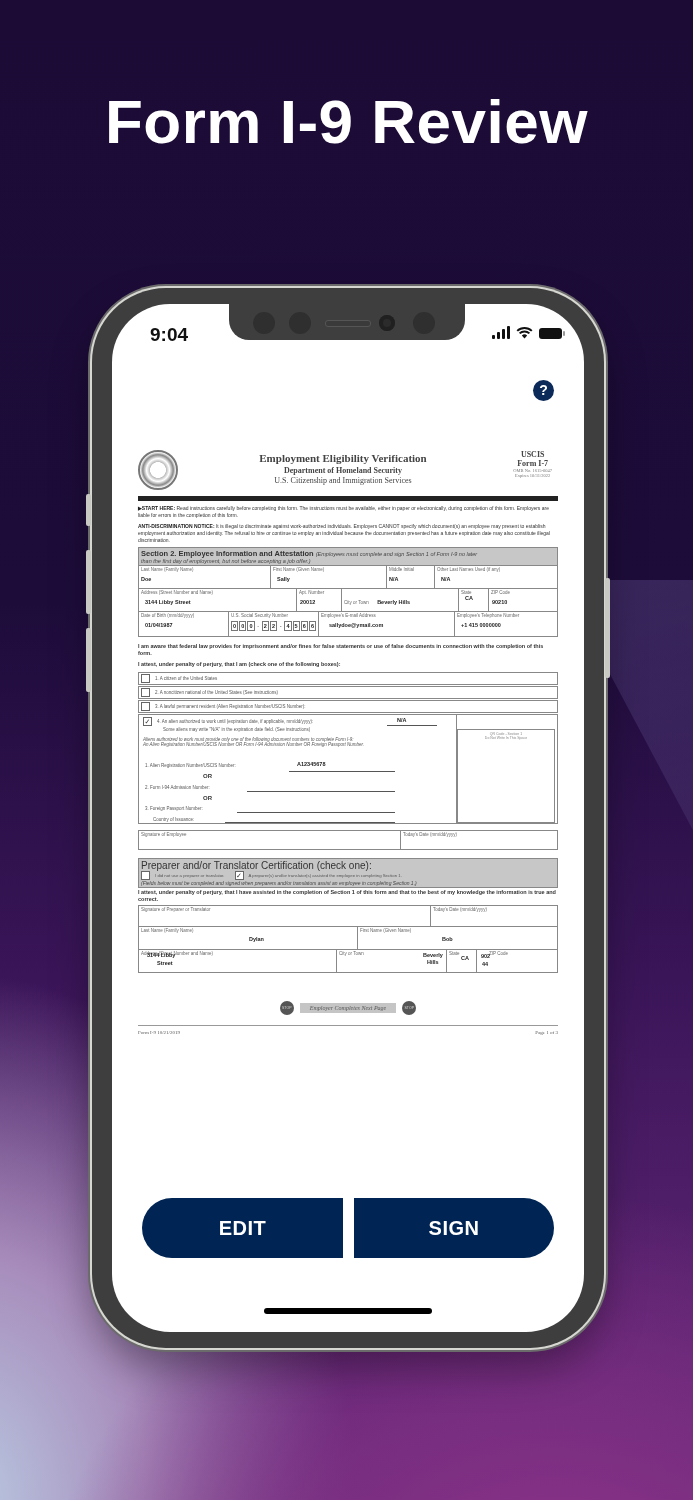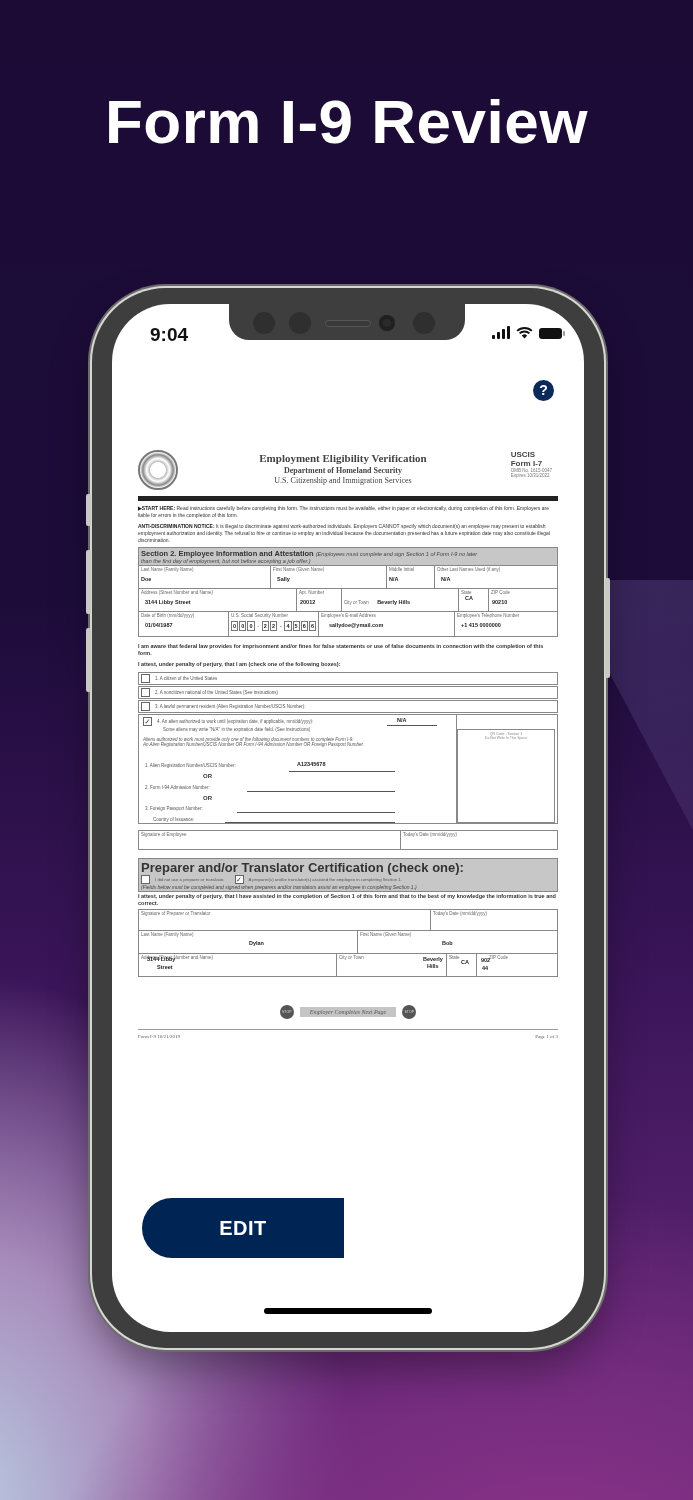--- a/index.html
+++ b/index.html
@@ -52,21 +52,21 @@
   }
   
   .doc { position:absolute; left:26px; top:140px; width:420px; font-family:"Liberation Sans", sans-serif; color:#222; }
   .doc-head { position:relative; height:50px; }
   .seal { position:absolute; left:0; top:6px; width:36px; height:36px; border-radius:50%; border:2px solid #777;
     background:radial-gradient(circle, #fff 30%, #bbb 32%, #fff 45%, #888 60%, #fff 70%); }
   .head-center { position:absolute; left:110px; width:190px; top:8px; text-align:center; font-family:"Liberation Serif", serif; color:#444; }
   .head-center .l1 { font-size:11px; font-weight:bold; }
   .head-center .l2 { font-size:8px; font-weight:bold; margin-top:2px; }
   .head-center .l3 { font-size:8px; margin-top:1px; }
-  .head-right { position:absolute; right:6px; top:6px; text-align:left; font-family:Liberation Sans, sans-serif; color:#444; }
+  .head-right { position:absolute; right:6px; top:6px; text-align:center; font-family:Liberation Serif, serif; color:#444; }
   .head-right .r1 { font-size:8px; font-weight:bold; }
   .head-right .r2 { font-size:8px; font-weight:bold; }
   .head-right .r3, .head-right .r4 { font-size:4.5px; color:#777; }
   .thick-rule { height:5px; background:#222; margin-top:2px; }
   .notice { font-size:5px; line-height:7px; margin-top:4px; color:#333; }
   .notice b { color:#222; }
   .sec-bar { background:#c7c7c7; border:1px solid #888; padding:1px 2px; margin-top:3px; }
   .sec-bar .t1 { font-size:7.5px; font-weight:bold; color:#333; }
   .sec-bar .t1 i { font-weight:normal; font-size:5.5px; color:#444; }
   .sec-bar .t2 { font-size:5.5px; font-style:italic; color:#444; }
@@ -82,21 +82,21 @@
   .cb-row { border:1px solid #888; height:11px; display:flex; align-items:center; font-size:4.5px; color:#555; margin-top:1px; }
   .cb { width:7px; height:7px; border:1px solid #666; margin:0 5px 0 2px; font-size:7px; line-height:7px; text-align:center; color:#333; background:#fff; flex:none; }
   .alien { display:flex; border:1px solid #888; border-top:none; height:108px; }
   .alien-left { flex:1; padding:2px 4px; border-right:1px solid #888; position:relative; font-size:4.5px; color:#555; }
   .alien-right { width:100px; position:relative; }
   .qr { position:absolute; left:0; right:2px; top:14px; bottom:0; border:1px solid #888; text-align:center; font-size:3.5px; color:#888; padding-top:2px; }
   .ln { position:absolute; height:1px; background:#555; }
   .or { font-size:6px; font-weight:bold; color:#333; position:absolute; }
   .sig-row { display:flex; border:1px solid #888; height:18px; margin-top:6px; }
   .prep-bar { background:#c7c7c7; border:1px solid #888; padding:1px 2px; margin-top:8px; }
-  .prep-bar .t1 { font-size:13px; font-weight:bold; color:#333; }
+  .prep-bar .t1 { font-size:10px; font-weight:normal; color:#333; }
   .prep-bar .t2 { display:flex; align-items:center; font-size:4.3px; color:#555; }
   .prep-bar .t3 { font-size:5px; font-style:italic; color:#444; }
   .prep-table .row:first-child { border-top:1px solid #888; }
   .stop-row { display:flex; justify-content:center; align-items:center; gap:6px; margin-top:28px; }
   .stop { width:14px; height:14px; border-radius:50%; background:#555; color:#ddd; font-size:3.5px; text-align:center; line-height:14px; }
   .stop-label { background:#c5c5c5; font-family:"Liberation Serif", serif; font-style:italic; font-size:6px; color:#555; padding:2px 10px; }
   .foot-rule { height:1px; background:#999; margin-top:10px; }
   .foot { display:flex; justify-content:space-between; font-family:"Liberation Serif", serif; font-size:5px; color:#555; margin-top:4px; }
   
   .actions { position:absolute; left:30px; top:894px; width:412px; height:60px; display:flex; gap:11px; }
@@ -363,16 +363,17 @@
       </div>
       <div class="foot-rule"></div>
       <div class="foot">
         <span>Form I-9  10/21/2019</span>
         <span>Page 1 of 3</span>
       </div>
     </div>
 
     <div class="actions">
       <div class="btn btn-edit">EDIT</div>
+      <div class="btn btn-sign">SIGN</div>
     </div>
     <div class="home-ind"></div>
   </div>
 </div>
 
 </body></html>

